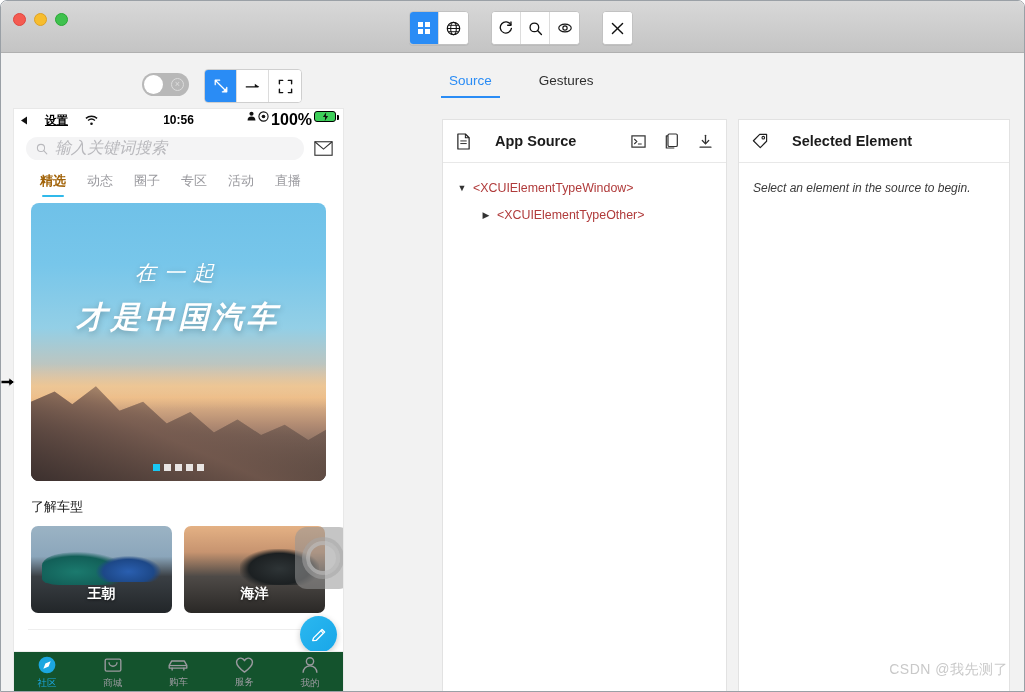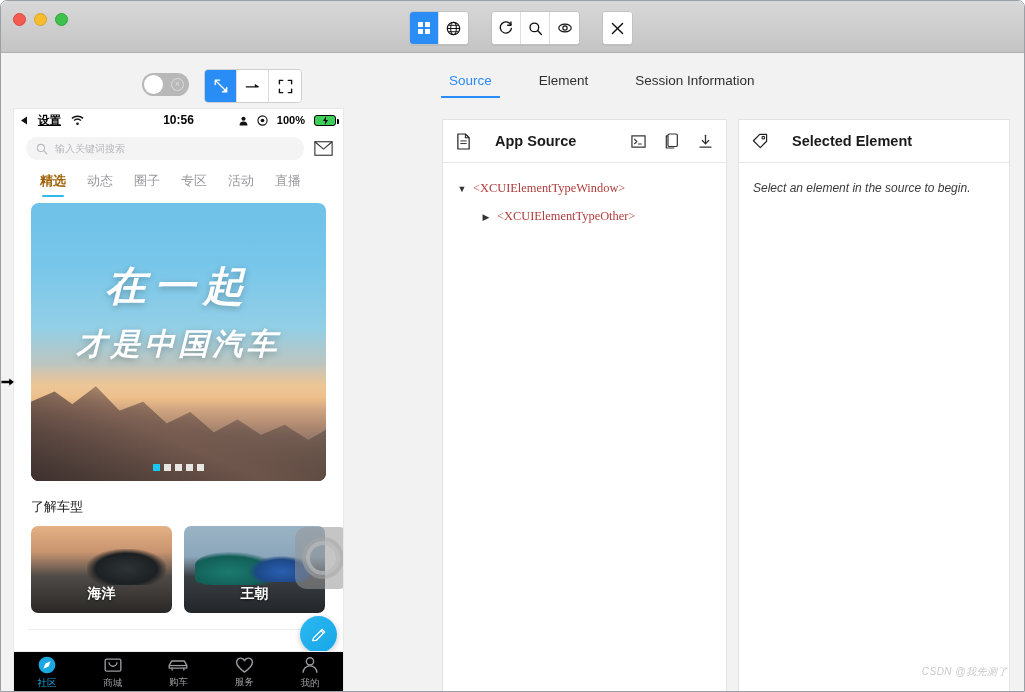--- a/index.html
+++ b/index.html
@@ -98,38 +98,38 @@
     width: 329px; height: 583px;
     background: #ffffff;
     overflow: hidden;
     box-shadow: 0 0 0 1px rgba(0,0,0,0.04);
   }
   .statusbar {
     height: 22px; display: flex; align-items: center;
     font-size: 11.5px; color: #000; padding: 0 8px 0 6px; position: relative;
     font-weight: bold;
   }
-  .sb-left { display: flex; align-items: center; gap: 10px; text-decoration: underline; }
+  .sb-left { display: flex; align-items: center; gap: 17px; text-decoration: underline; }
   .sb-time { position: absolute; left: 0; right: 0; text-align: center; font-size: 12px; font-weight: bold; }
-  .sb-right { position: absolute; right: 7px; display: flex; align-items: flex-end; gap: 9px; font-size: 11px; }
+  .sb-right { position: absolute; right: 7px; display: flex; align-items: flex-start; gap: 2px; font-size: 16px; }
   .battery {
     width: 22px; height: 11px; border: 1.2px solid #000; border-radius: 3px;
     position: relative; background: #3ecf5a; display:flex; align-items:center; justify-content:center;
   }
   .battery::after {
     content:""; position:absolute; right:-3.5px; top:3px; width:2px; height:5px;
     background:#000; border-radius:0 1px 1px 0;
   }
 
   .searchrow { display: flex; align-items: center; padding: 6px 10px 6px 12px; gap: 10px; }
   .searchbox {
     flex: 1; height: 23px; background: #f4f4f5; border-radius: 12px;
     display: flex; align-items: center; padding: 0 10px; gap: 7px;
   }
-  .searchbox .ph { font-size: 10px; color: #b9b9bd; }
+  .searchbox .ph { font-size: 16px; color: #b9b9bd; font-style: italic; }
 
   .navtabs { display: flex; gap: 21px; padding: 6px 0 0 26px; }
   .navtab { font-size: 13px; color: #9a9a9f; position: relative; padding-bottom: 7px; cursor:pointer; }
   .navtab.active { color: #a16207; font-weight: bold; font-size: 13px; }
   .navtab.active::after {
     content: ""; position: absolute; left: 2px; right: 2px; bottom: 0;
     height: 2.5px; background: #30b9ea; border-radius: 2px;
   }
 
   .banner {
@@ -145,21 +145,21 @@
   }
   .cloudband {
     position:absolute; left:0; right:0; top:58%; height:16%;
     background: linear-gradient(to bottom, rgba(255,220,170,0.0), rgba(255,205,140,0.55), rgba(255,255,255,0.0));
   }
   .banner-text {
     position: absolute; left: 0; right: 0; top: 56px; text-align: center;
     color: #fff; font-family: "Liberation Serif", serif;
     text-shadow: 0 2px 6px rgba(0,0,0,0.25);
   }
-  .bt1 { font-size: 41px; letter-spacing: 8px; font-weight: bold; font-style: italic; }
+  .bt1 { font-size: 21px; letter-spacing: 8px; font-weight: normal; font-style: italic; }
   .bt2 { font-size: 30px; letter-spacing: 4px; font-weight: bold; font-style: italic; margin-top: 10px; }
   .dots { position: absolute; left: 0; right: 0; bottom: 10px; display: flex; justify-content: center; gap: 4px; }
   .sqdot { width: 7px; height: 7px; background: rgba(255,255,255,0.85); }
   .sqdot.active { background: #19c8f5; }
 
   .section-title { font-size: 13px; color: #222; padding: 17px 0 0 17px; font-weight: 500; }
   .cards { display: flex; gap: 12px; padding: 10px 0 0 17px; }
   .card {
     width: 141px; height: 87px; border-radius: 7px; overflow: hidden; position: relative; cursor:pointer;
   }
@@ -198,21 +198,21 @@
   }
   .fab {
     position: absolute; right: 6px; top: 507px; width: 37px; height: 37px; border-radius: 50%;
     background: linear-gradient(135deg, #2bb8f0 0%, #18a6e8 100%);
     display: flex; align-items: center; justify-content: center;
     box-shadow: 0 2px 6px rgba(0,0,0,0.22); cursor: pointer;
   }
 
   .tabbar {
     position: absolute; left: 0; bottom: 0; width: 100%; height: 41px;
-    background: #000000; border-top: 1px solid #eee; display: flex;
+    background: #14532d; border-top: 1px solid #eee; display: flex;
   }
   .tbitem { flex: 1; display: flex; flex-direction: column; align-items: center; justify-content: center; gap: 2px; cursor:pointer; }
   .tbitem .lbl { font-size: 9.5px; color: #9a9a9f; }
   .tbitem.active .lbl { color: #1ba7e0; }
 
   .cursor-arrow { position: absolute; left: 0px; top: 374px; width: 14px; height: 14px; }
 
   
   .panel {
     position: absolute; background: #fff; border: 1px solid #e2e2e2;
@@ -223,26 +223,26 @@
     height: 43px; border-bottom: 1px solid #e8e8e8; display: flex; align-items: center;
     padding: 0 13px; gap: 24px;
   }
   .panel-title { font-size: 14.5px; font-weight: bold; color: #1b1b1b; }
   .head-icons { margin-left: auto; display: flex; gap: 19px; align-items: center; }
   .head-icons .hi { cursor: pointer; display: flex; }
   .panel-body { padding: 18px 14px; }
   .tree-row { display: flex; align-items: center; gap: 6px; font-size: 12.4px; margin-bottom: 13px; }
   .tree-row.lvl2 { padding-left: 24px; }
   .caret { width: 10px; display: flex; align-items: center; justify-content: center; cursor: pointer; color: #333; font-size: 9px; }
-  .node-text { color: #b03b3b; font-family: Liberation Serif, serif; }
+  .node-text { color: #b03b3b; font-family: Liberation Sans, sans-serif; }
   .empty-note { font-size: 12px; color: #3a3a3a; font-style: italic; }
 
   .watermark {
     position: absolute; right: 16px; bottom: 12px;
-    font-size: 10px; color: #c9c9c9; letter-spacing: 0.5px; font-style: italic;
+    font-size: 14px; color: #c9c9c9; letter-spacing: 0.5px;
   }
 </style>
 </head>
 <body>
 
 <div class="window">
 
   <div class="titlebar">
     <div class="traffic">
       <div class="dot red"></div>
@@ -325,22 +325,21 @@
     </div>
     <div class="modebtn">
       <svg width="15" height="15" viewBox="0 0 16 16">
         <path d="M1.5 5 V1.5 H5 M11 1.5 H14.5 V5 M14.5 11 V14.5 H11 M5 14.5 H1.5 V11" fill="none" stroke="#111" stroke-width="1.5" stroke-linecap="round"></path>
       </svg>
     </div>
   </div>
 
   <div class="tabs">
     <div class="tab active">Source</div>
-    <div class="tab">Element</div>
-    <div class="tab">Session Information</div>
+    <div class="tab">Gestures</div>
   </div>
 
   <div class="content"></div>
 
   <div class="phone">
 
     <div class="statusbar">
       <div class="sb-left">
         <svg width="8" height="9" viewBox="0 0 8 9">
           <path d="M7 0.5 L1 4.5 L7 8.5 Z" fill="#111"></path>
@@ -406,28 +405,28 @@
         <div class="sqdot"></div>
         <div class="sqdot"></div>
         <div class="sqdot"></div>
         <div class="sqdot"></div>
       </div>
     </div>
 
     <div class="section-title">了解车型</div>
 
     <div class="cards">
-      <div class="card b">
-        <div class="car-dark"></div>
-        <div class="card-label">海洋</div>
-      </div>
       <div class="card a">
         <div class="car-silhouette"></div>
         <div class="car-silhouette2"></div>
         <div class="card-label">王朝</div>
+      </div>
+      <div class="card b">
+        <div class="car-dark"></div>
+        <div class="card-label">海洋</div>
       </div>
     </div>
 
     <div class="divider"></div>
 
     <div class="appsquare">
       <div class="ring"></div>
     </div>
 
     <div class="fab">

